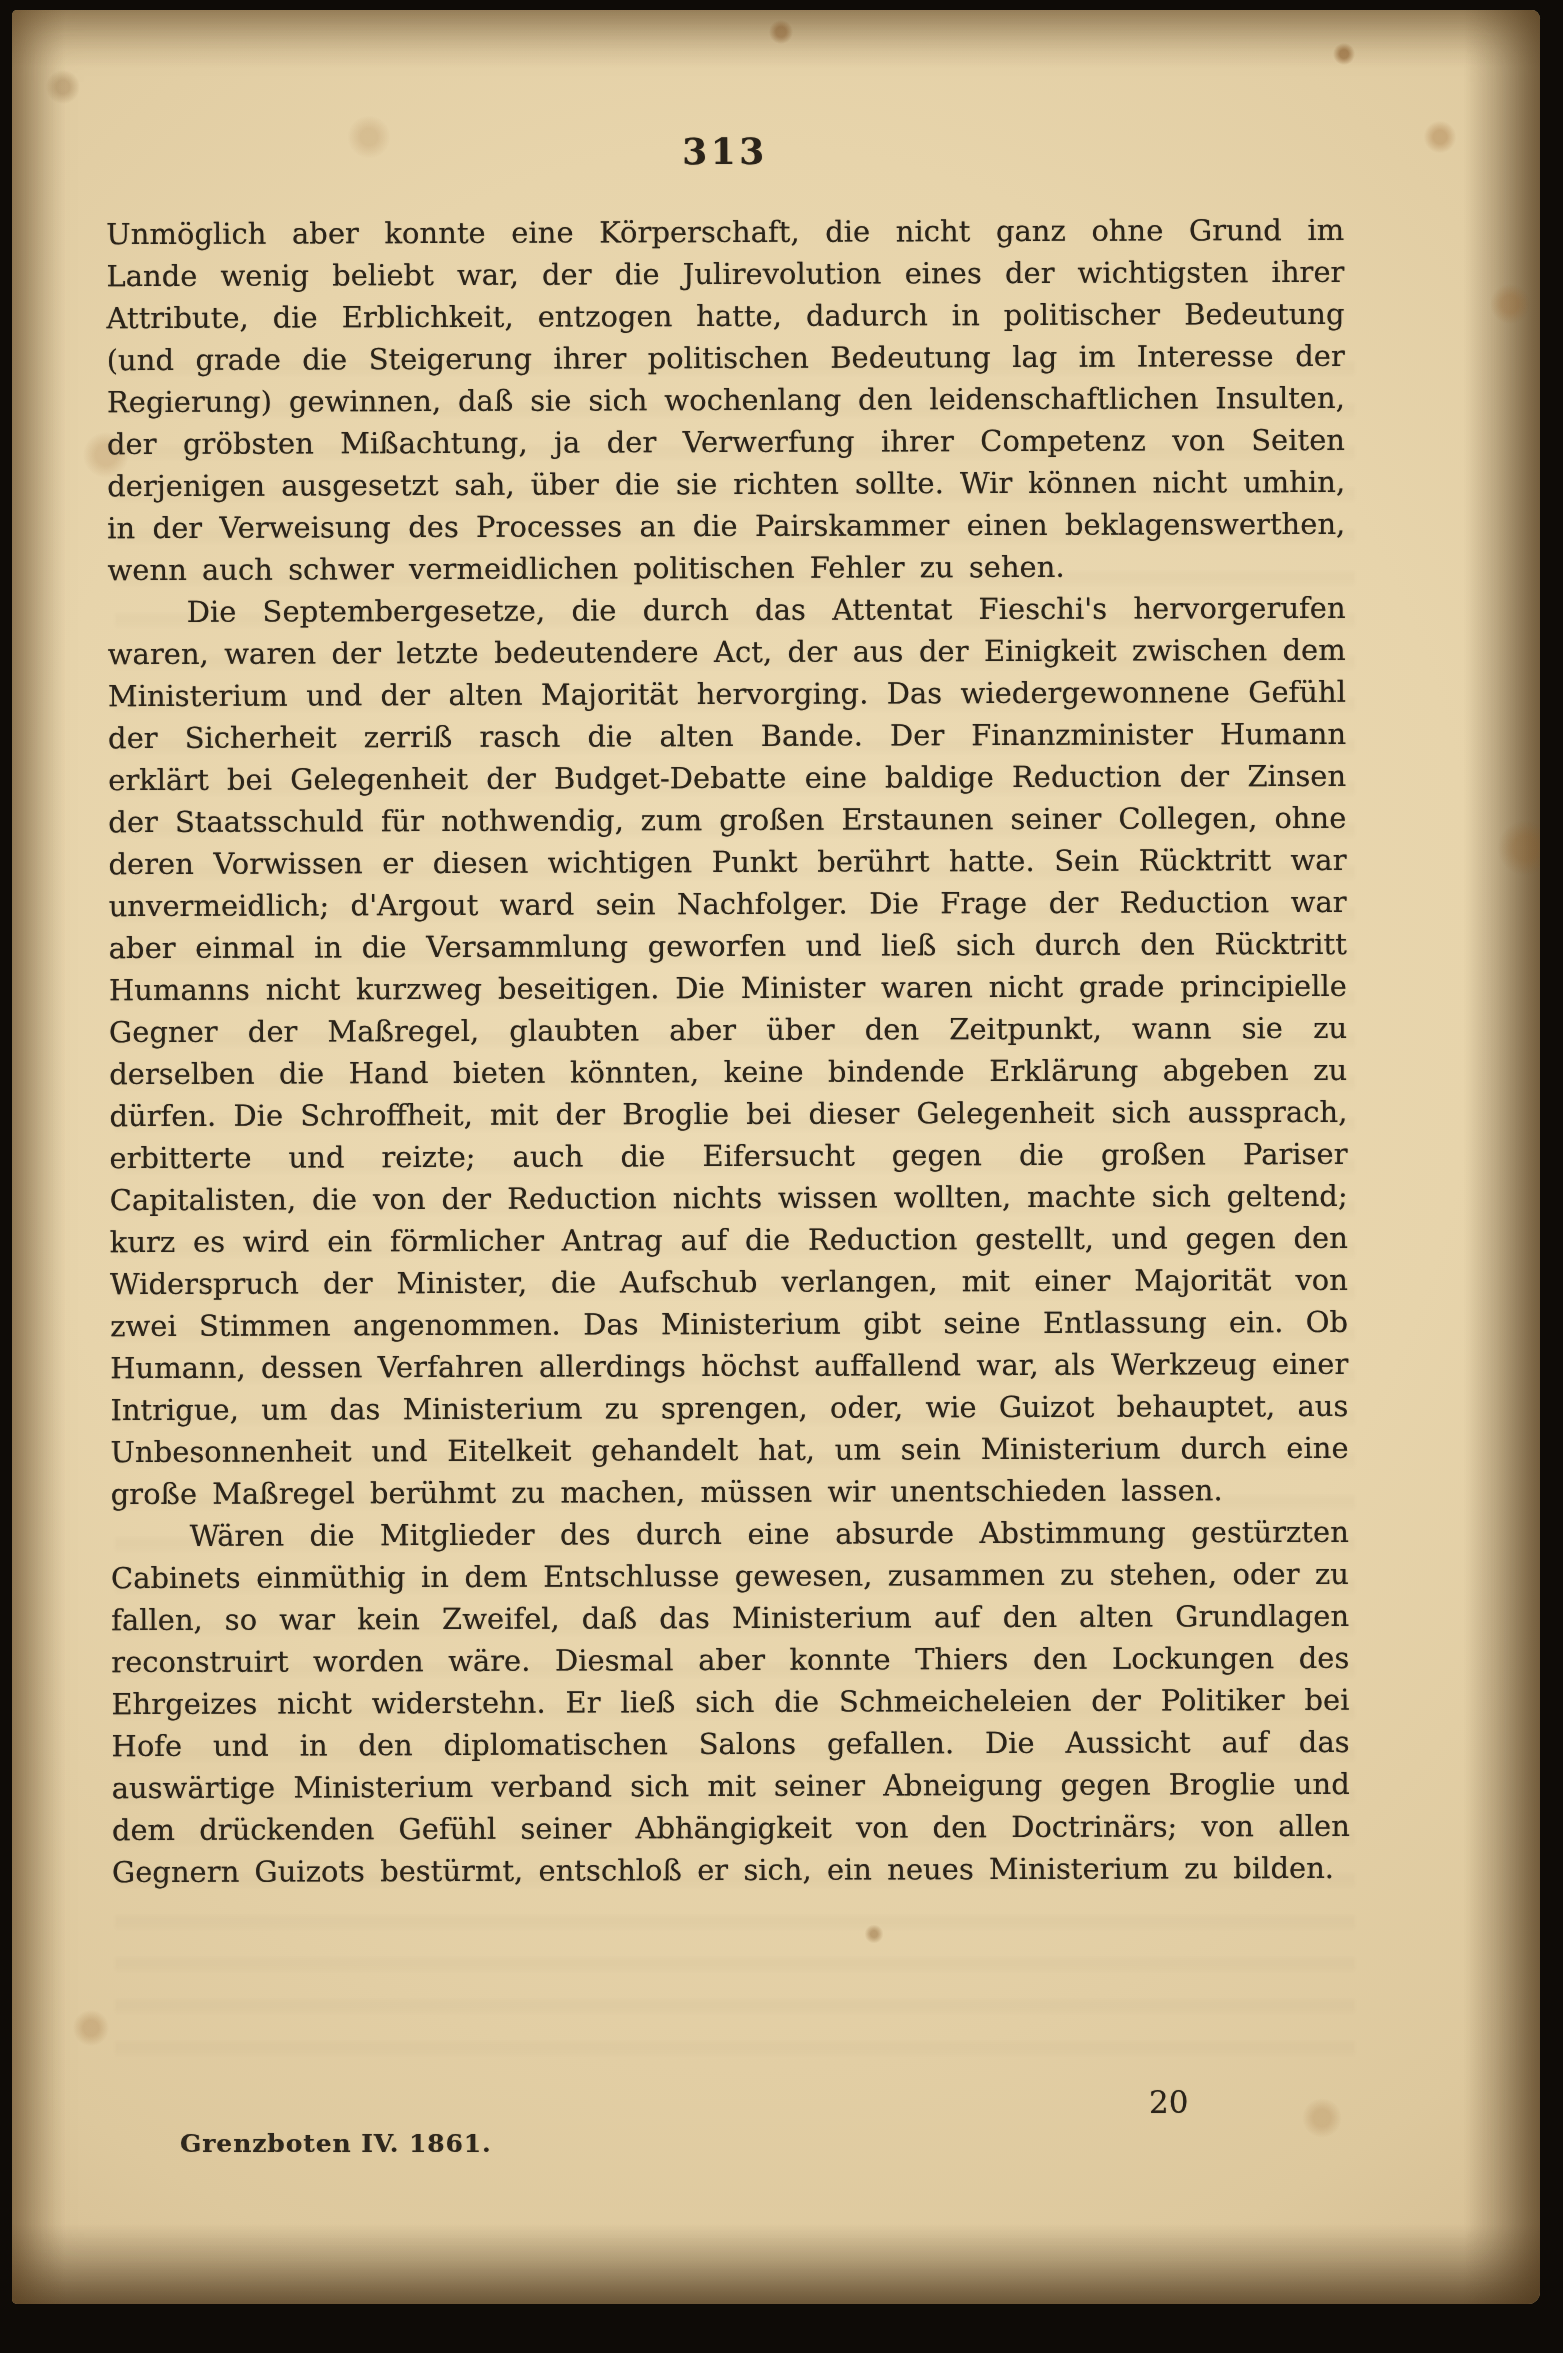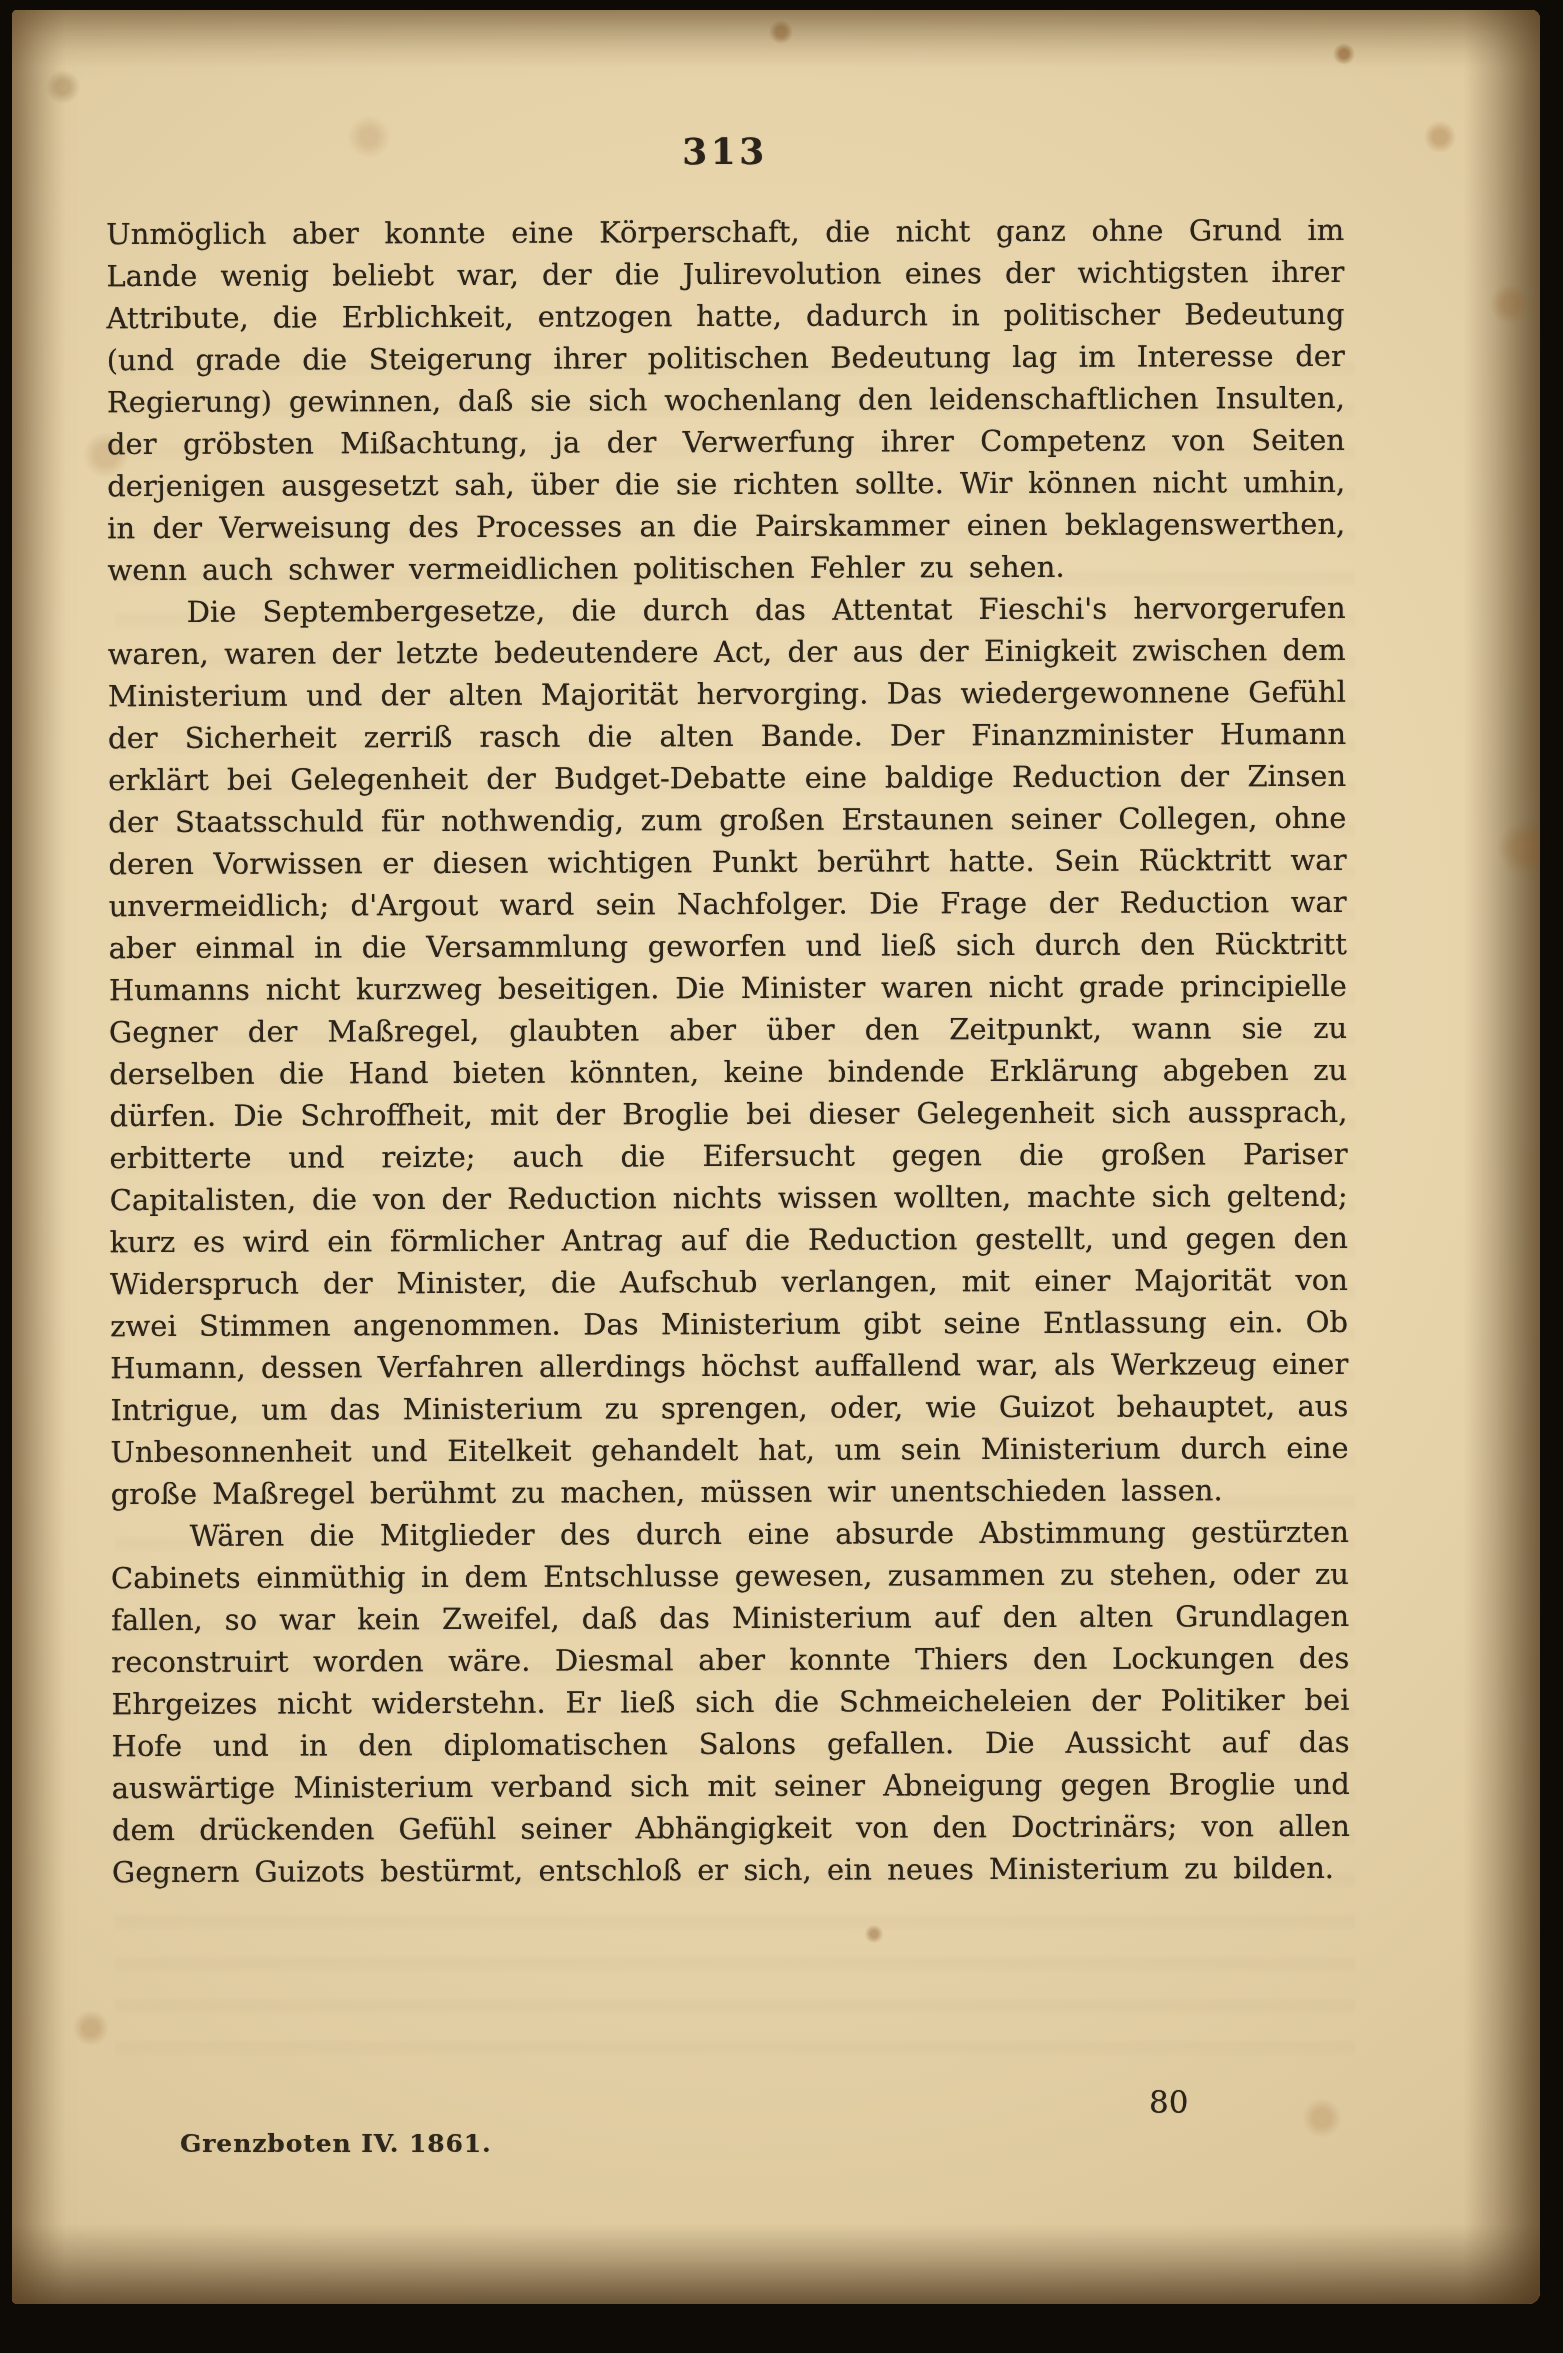--- a/index.html
+++ b/index.html
@@ -142,17 +142,17 @@
   <div class="textblock">
     <div class="pagenum">313</div>
 
     <p class="para continuation" lang="de">Unmöglich aber konnte eine Körperschaft, die nicht ganz ohne Grund im Lande wenig beliebt war, der die Julirevolution eines der wichtigsten ihrer Attribute, die Erblichkeit, entzogen hatte, dadurch in politischer Bedeutung (und grade die Steigerung ihrer politischen Bedeutung lag im Interesse der Regierung) gewinnen, daß sie sich wochenlang den leidenschaftlichen Insulten, der gröbsten Mißachtung, ja der Verwerfung ihrer Competenz von Seiten derjenigen ausgesetzt sah, über die sie richten sollte. Wir können nicht umhin, in der Verweisung des Processes an die Pairskammer einen beklagenswerthen, wenn auch schwer vermeidlichen politischen Fehler zu sehen.</p>
 
     <p class="para" lang="de">Die Septembergesetze, die durch das Attentat Fieschi's hervorgerufen waren, waren der letzte bedeutendere Act, der aus der Einigkeit zwischen dem Ministerium und der alten Majorität hervorging. Das wiedergewonnene Gefühl der Sicherheit zerriß rasch die alten Bande. Der Finanzminister Humann erklärt bei Gelegenheit der Budget-Debatte eine baldige Reduction der Zinsen der Staatsschuld für nothwendig, zum großen Erstaunen seiner Collegen, ohne deren Vorwissen er diesen wichtigen Punkt berührt hatte. Sein Rücktritt war unvermeidlich; d'Argout ward sein Nachfolger. Die Frage der Reduction war aber einmal in die Versammlung geworfen und ließ sich durch den Rücktritt Humanns nicht kurzweg beseitigen. Die Minister waren nicht grade principielle Gegner der Maßregel, glaubten aber über den Zeitpunkt, wann sie zu derselben die Hand bieten könnten, keine bindende Erklärung abgeben zu dürfen. Die Schroffheit, mit der Broglie bei dieser Gelegenheit sich aussprach, erbitterte und reizte; auch die Eifersucht gegen die großen Pariser Capitalisten, die von der Reduction nichts wissen wollten, machte sich geltend; kurz es wird ein förmlicher Antrag auf die Reduction gestellt, und gegen den Widerspruch der Minister, die Aufschub verlangen, mit einer Majorität von zwei Stimmen angenommen. Das Ministerium gibt seine Entlassung ein. Ob Humann, dessen Verfahren allerdings höchst auffallend war, als Werkzeug einer Intrigue, um das Ministerium zu sprengen, oder, wie Guizot behauptet, aus Unbesonnenheit und Eitelkeit gehandelt hat, um sein Ministerium durch eine große Maßregel berühmt zu machen, müssen wir unentschieden lassen.</p>
 
     <p class="para" lang="de">Wären die Mitglieder des durch eine absurde Abstimmung gestürzten Cabinets einmüthig in dem Entschlusse gewesen, zusammen zu stehen, oder zu fallen, so war kein Zweifel, daß das Ministerium auf den alten Grundlagen reconstruirt worden wäre. Diesmal aber konnte Thiers den Lockungen des Ehrgeizes nicht widerstehn. Er ließ sich die Schmeicheleien der Politiker bei Hofe und in den diplomatischen Salons gefallen. Die Aussicht auf das auswärtige Ministerium verband sich mit seiner Abneigung gegen Broglie und dem drückenden Gefühl seiner Abhängigkeit von den Doctrinärs; von allen Gegnern Guizots bestürmt, entschloß er sich, ein neues Ministerium zu bilden.</p>
   </div>
 
-  <span class="sig">80</span>
+  <span class="sig">20</span>
 
   <span class="imprint">Grenzboten IV. 1861.</span>
 </div>
 
 
 </body></html>

